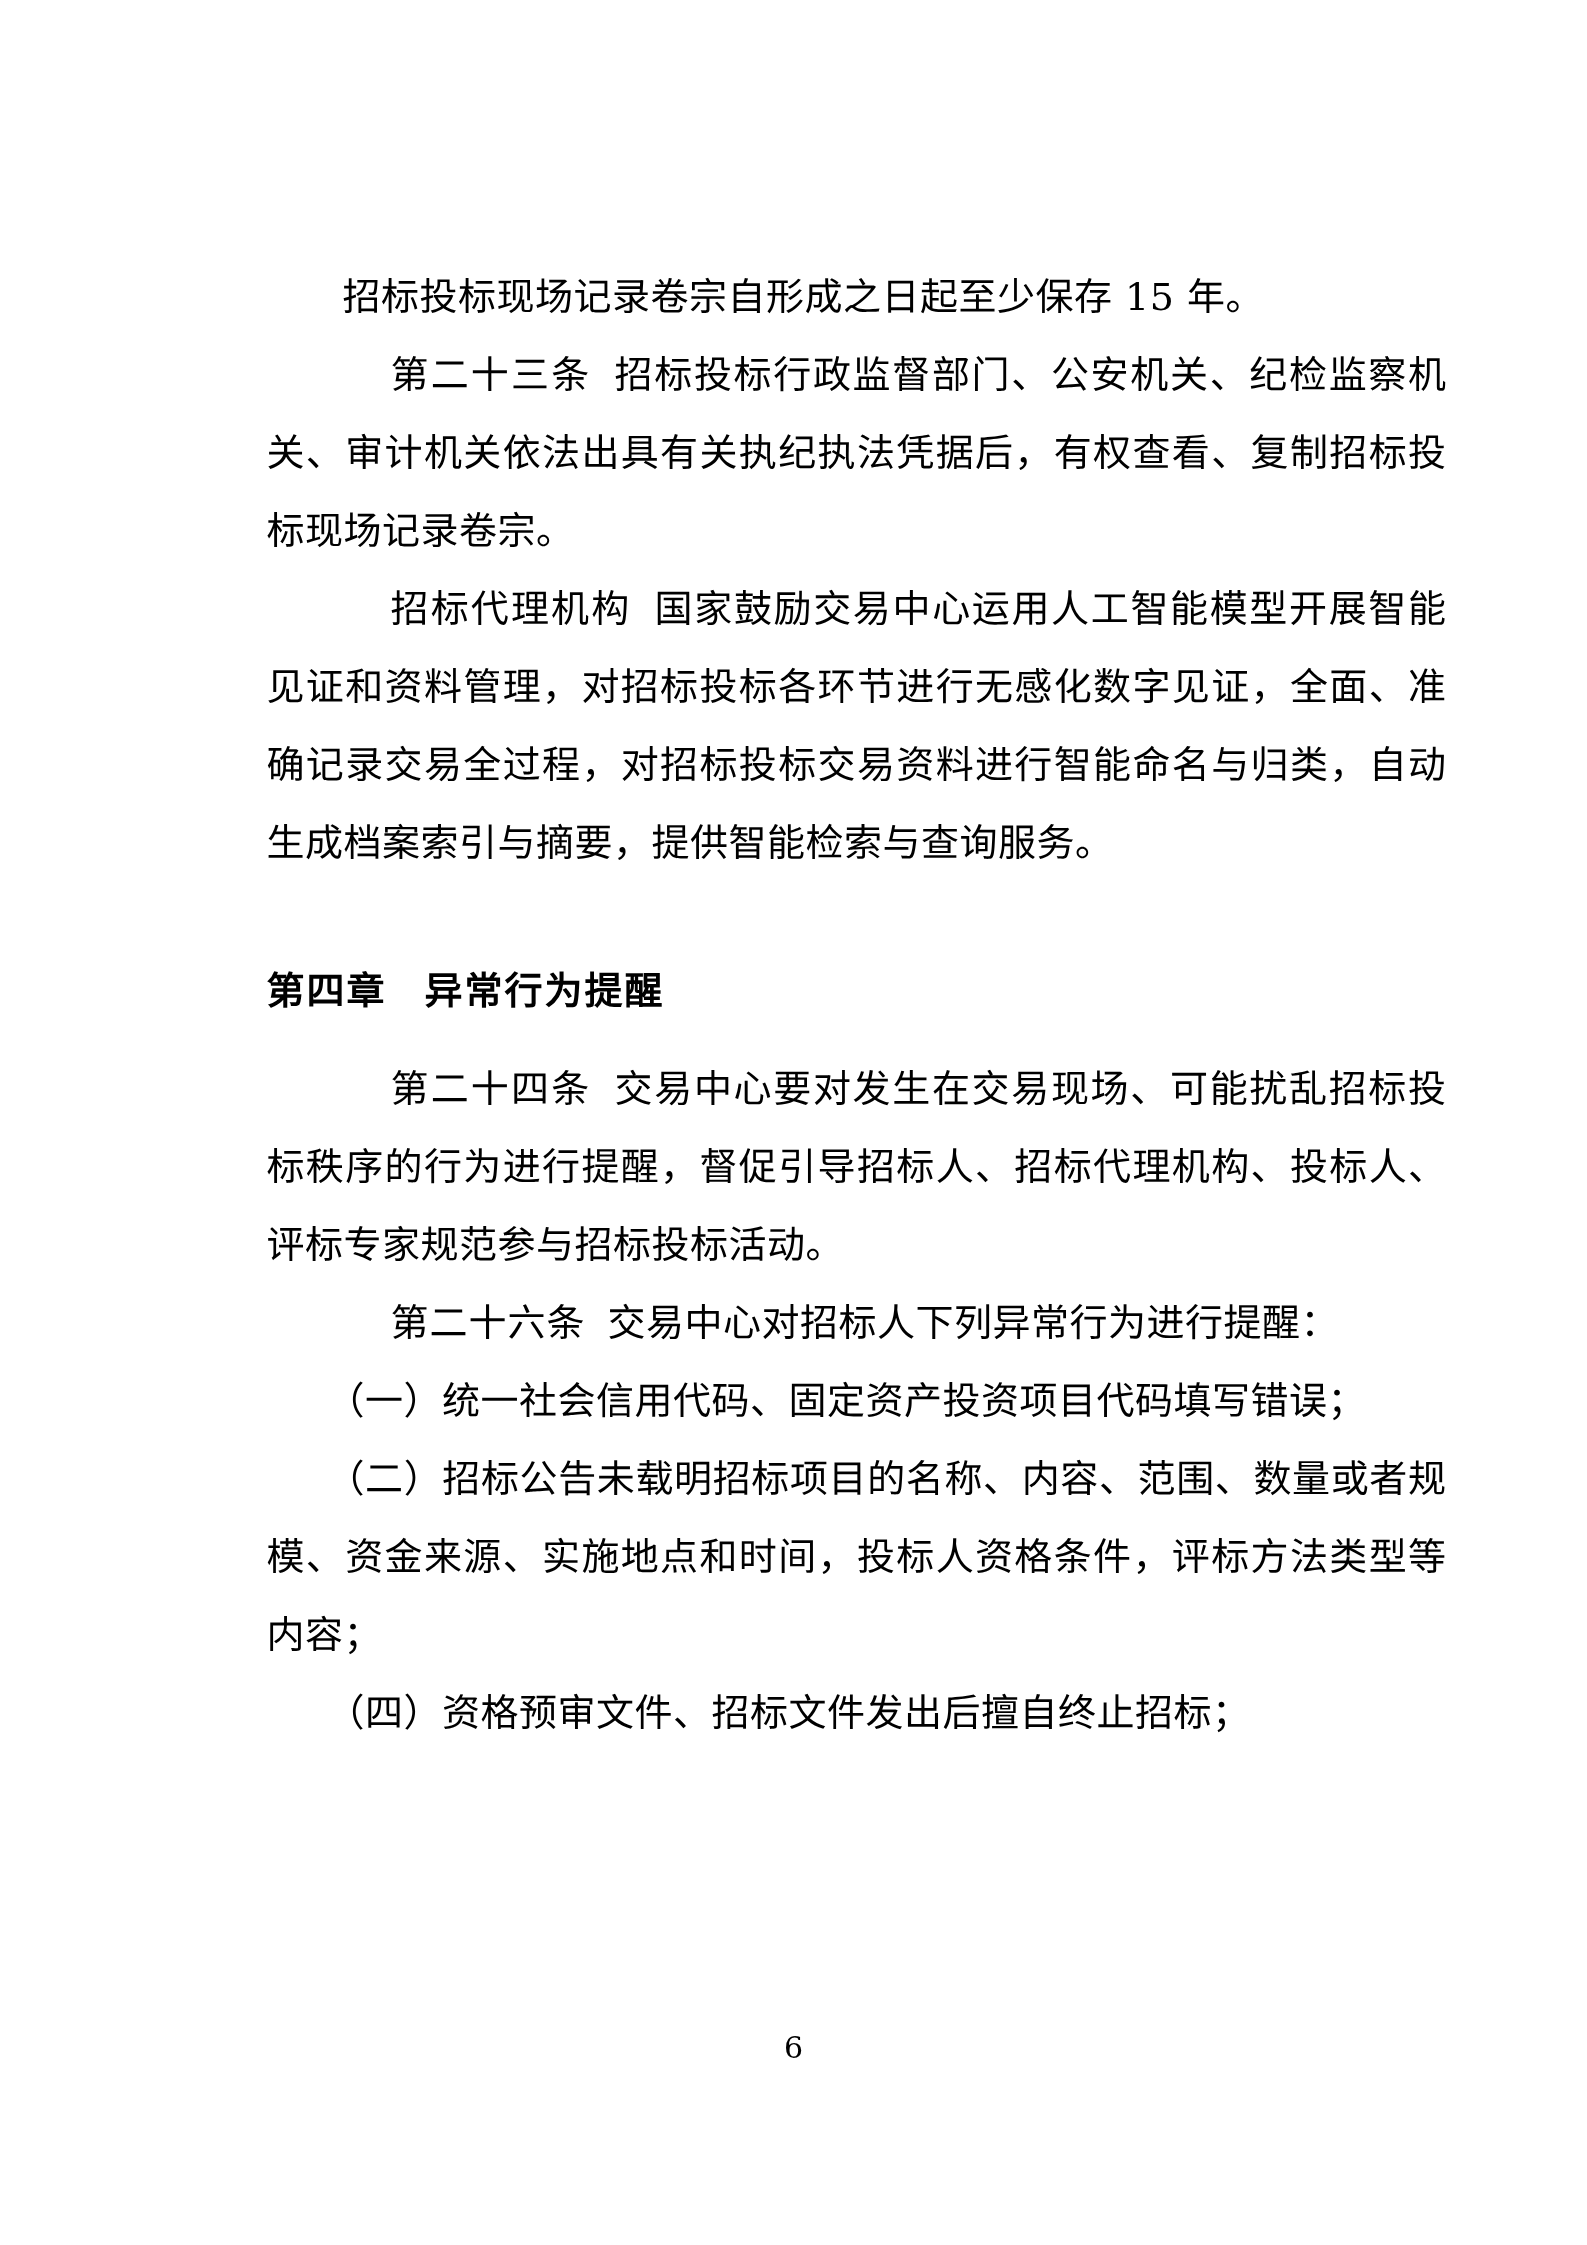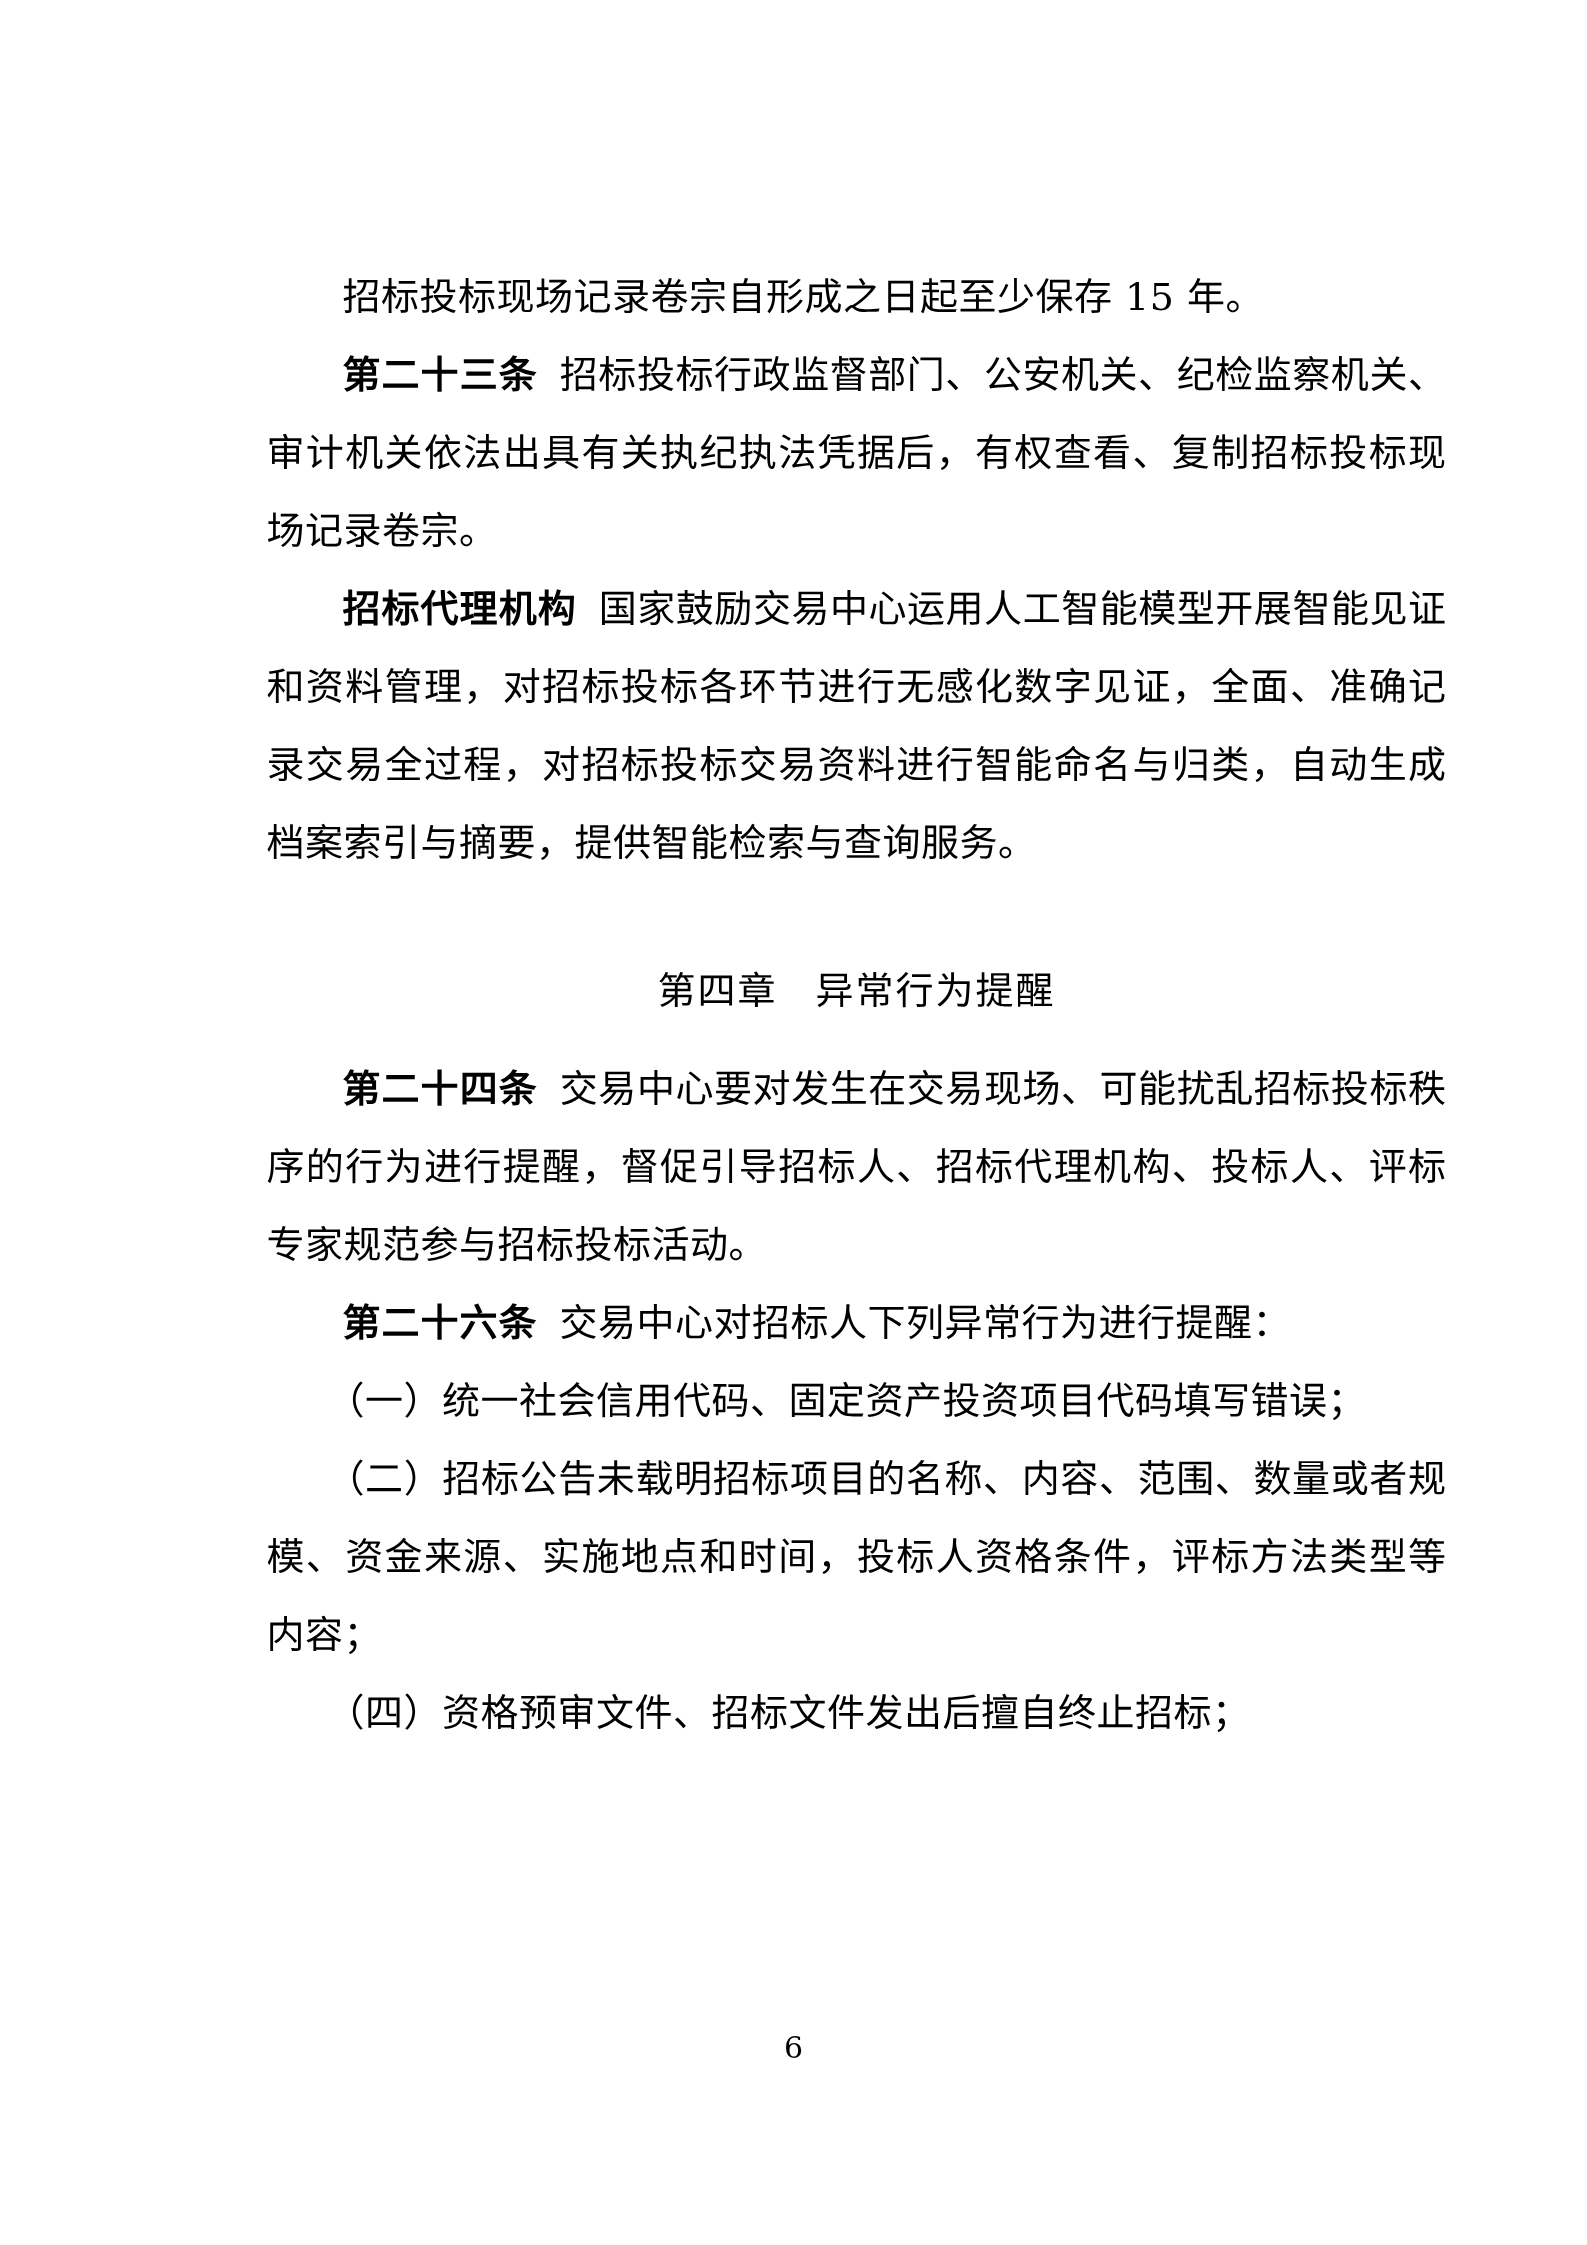--- a/index.html
+++ b/index.html
@@ -35,29 +35,29 @@
     text-justify: inter-ideograph;
     word-break: break-all;
   }
   .indent {
     text-indent: 76px;
   }
   .indent-paren {
     text-indent: 60px;
   }
   .article-head {
-    font-weight: bold;
+    font-weight: normal;
     letter-spacing: 1px;
+    margin-left: 48px;
   }
   .chapter {
     margin-top: 70px;
     margin-bottom: 20px;
-    text-align: center;
     font-size: 38px;
-    font-weight: normal;
+    font-weight: bold;
     line-height: 78px;
     letter-spacing: 2px;
     font-family: "DejaVu Sans", "Liberation Sans", sans-serif;
   }
   .chapter .sp {
     display: inline-block;
     width: 38px;
   }
   .art-sp {
     display: inline-block;

